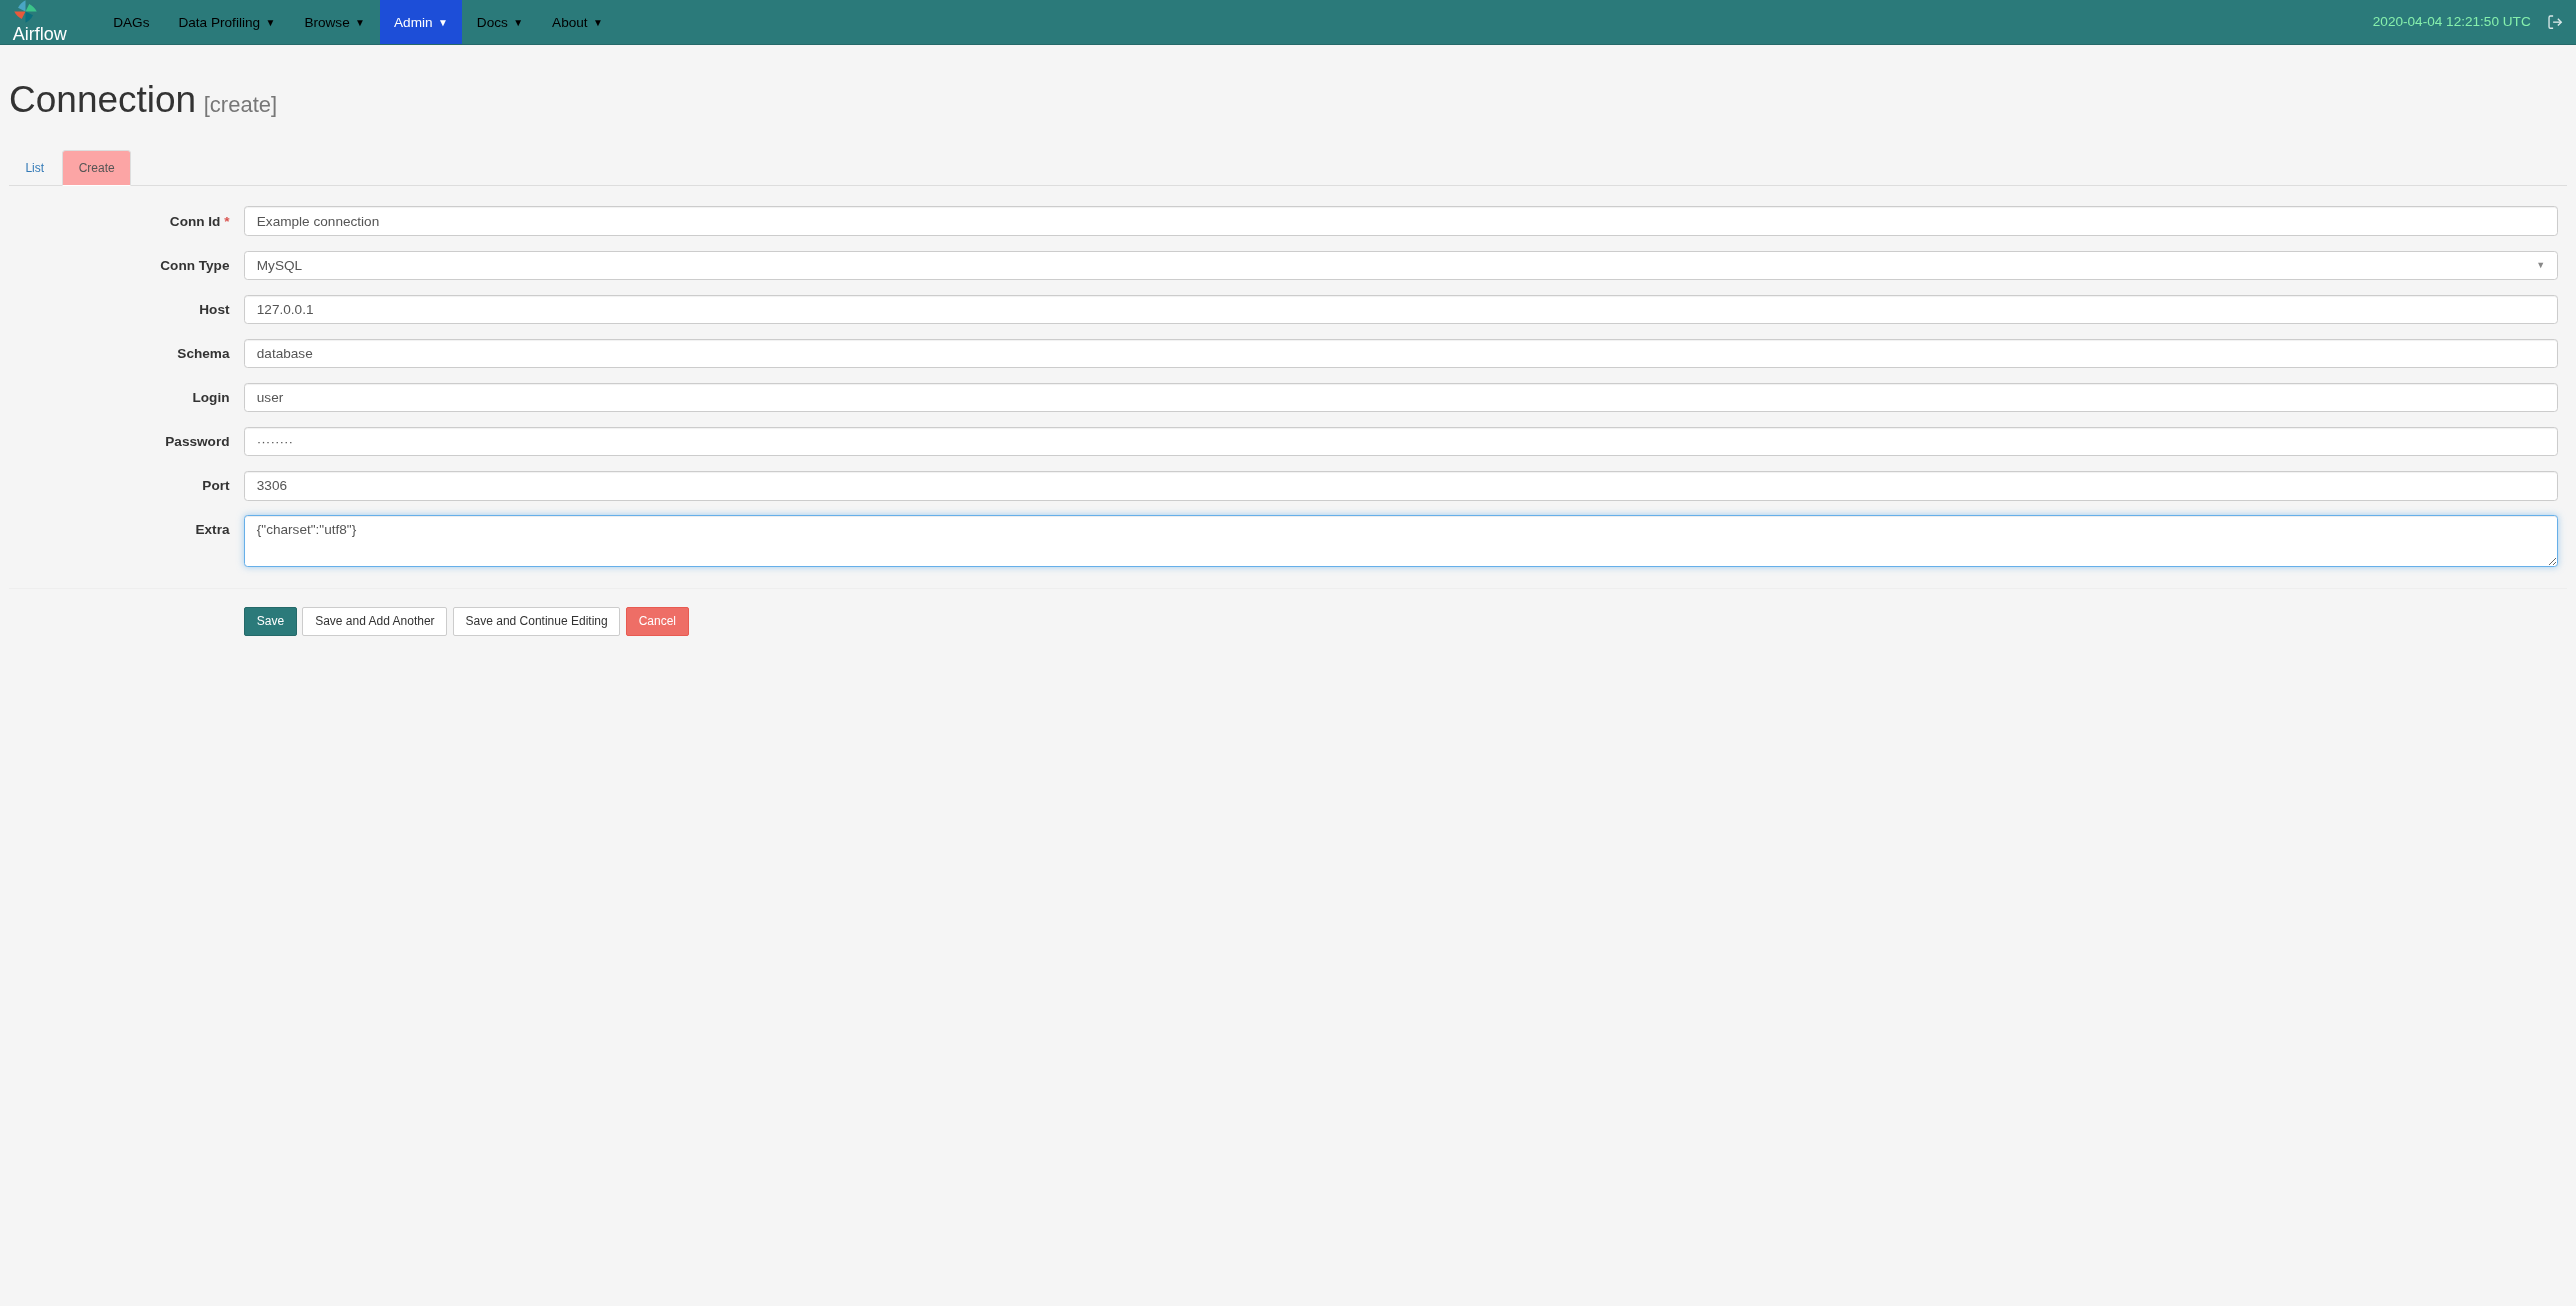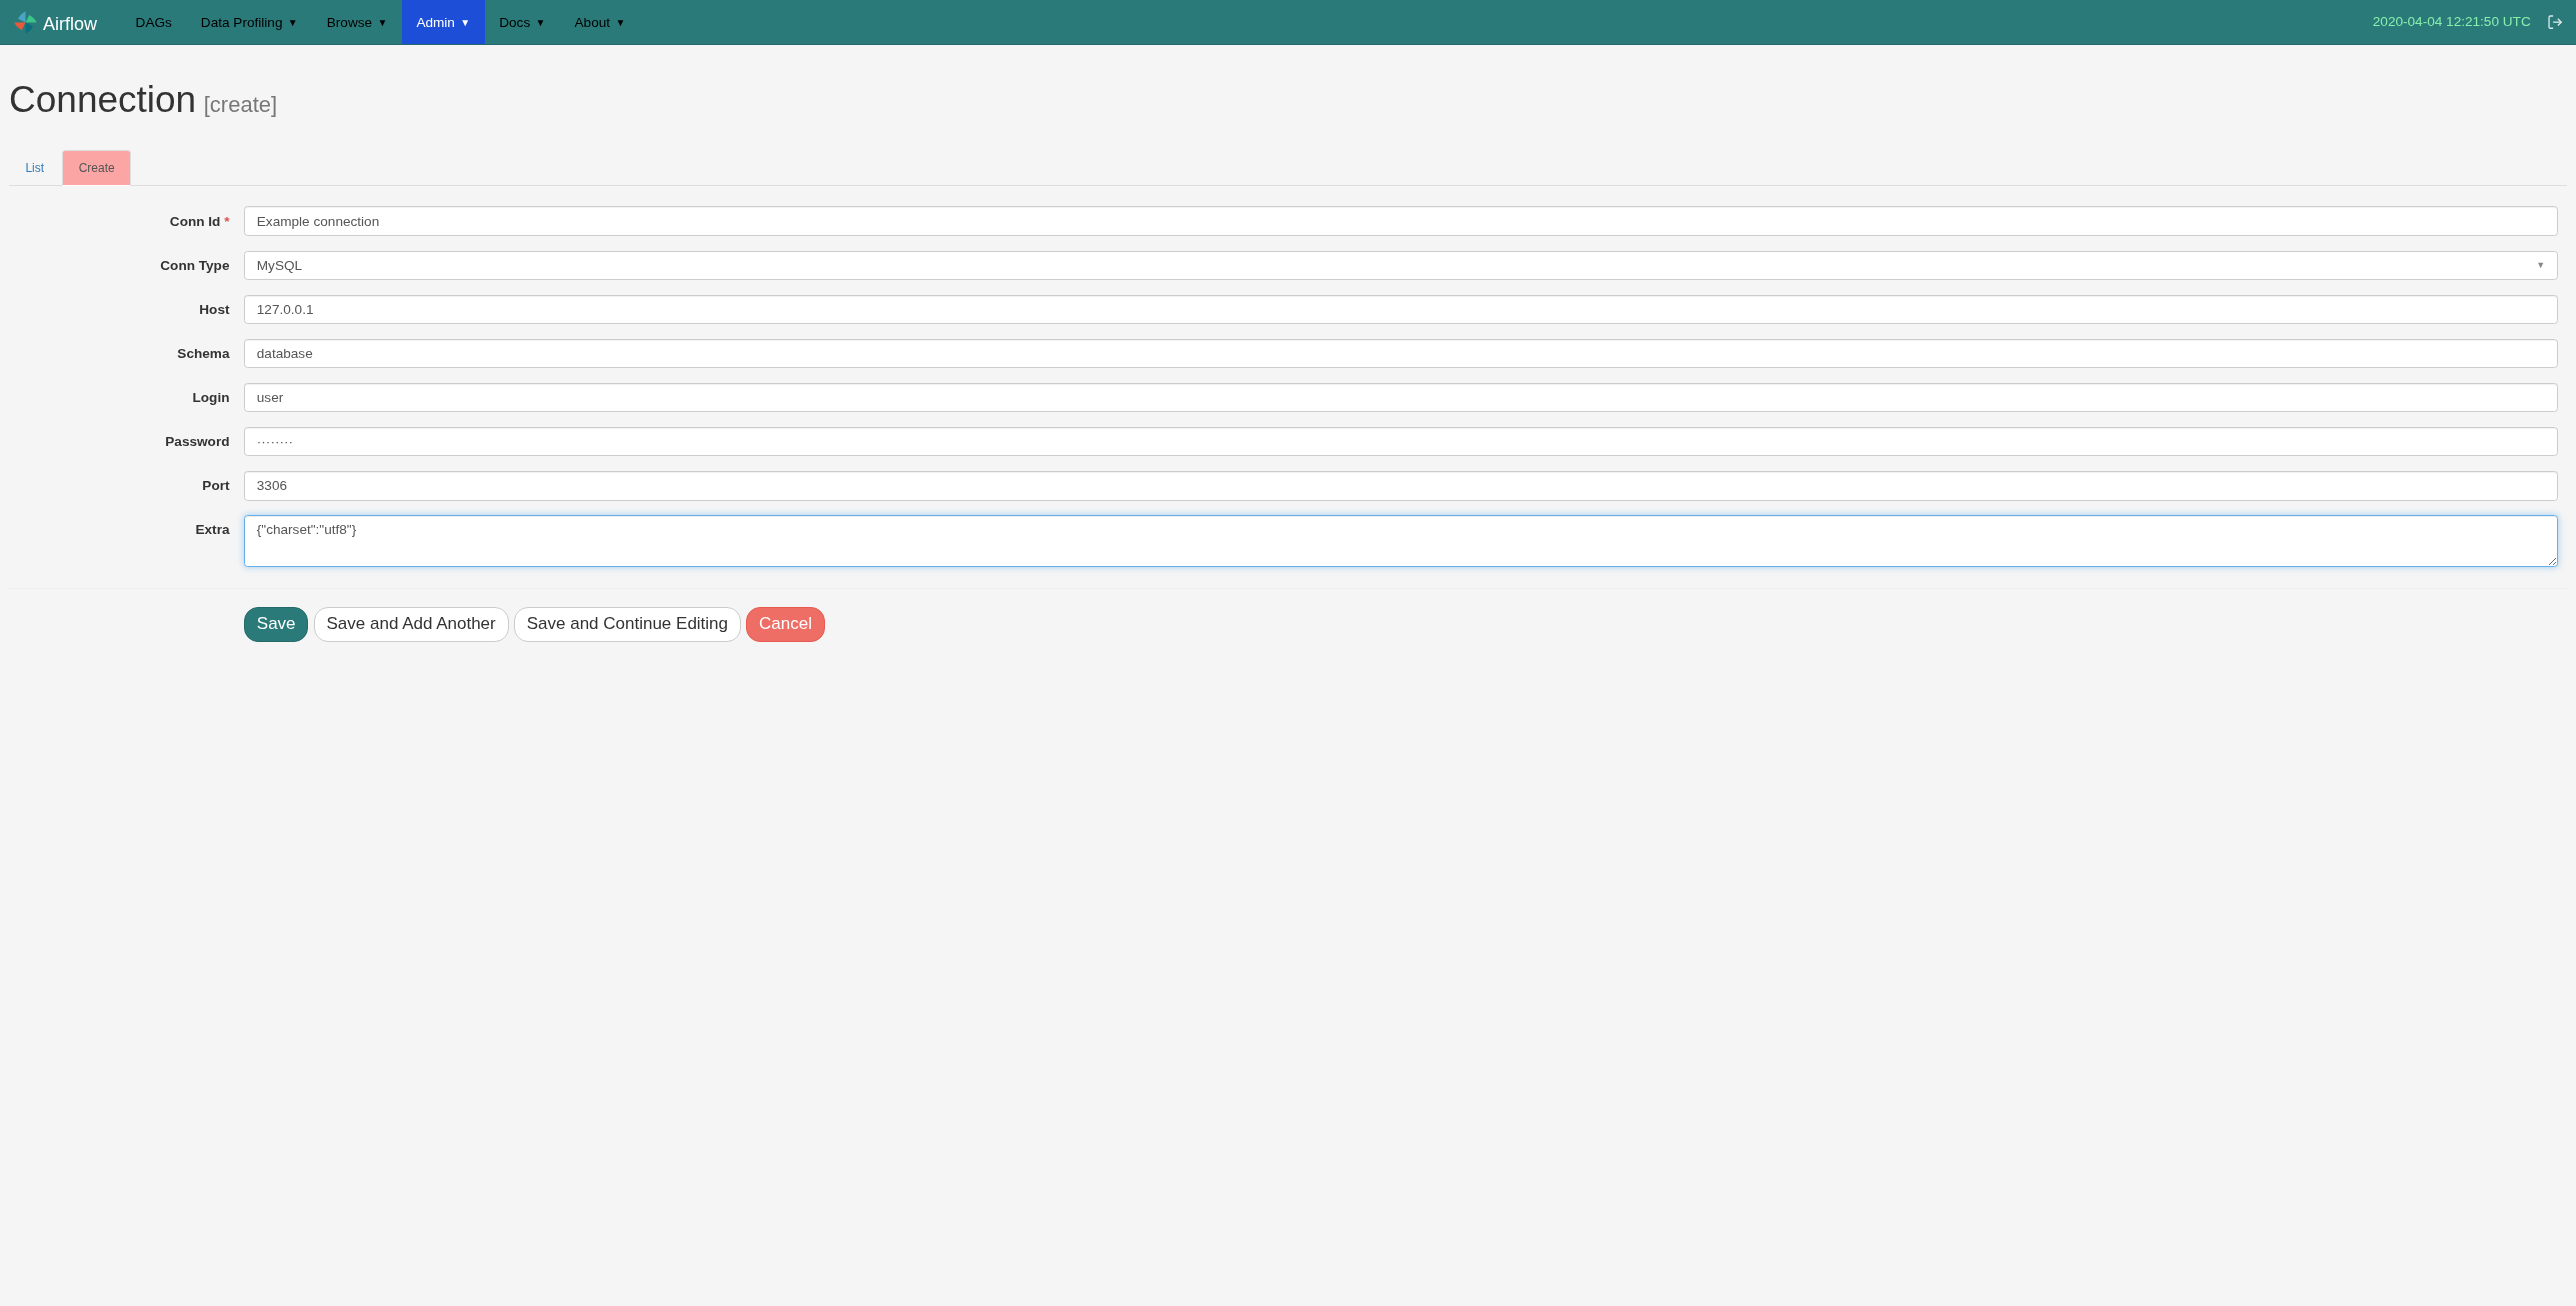--- a/index.html
+++ b/index.html
@@ -17,25 +17,26 @@
       background: #2b7a7a;
       border-bottom: 1.8px solid #256969;
       height: 45px;
       display: flex;
       align-items: center;
       padding: 0 12.7px;
       color: #fff;
     }
     .navbar-brand {
       display: flex;
-      align-items: flex-end;
+      align-items: flex-start;
       color: #fff;
       font-size: 18px;
       font-weight: 400;
-      margin-right: 24px;
+      margin-right: 32px;
+      flex-direction: column;
     }
     .logo-icon {
       width: 25px;
       height: 25px;
       margin-right: 5.4px;
     }
     .nav-items {
       display: flex;
       flex: 1;
       height: 100%;
@@ -175,22 +176,22 @@
       border: 0;
       border-top: 0.9px solid #eee;
     }
     .form-actions {
       margin-left: 235px;
       display: flex;
       gap: 5.4px;
     }
     .btn {
       padding: 6.3px 11.8px;
-      font-size: 17px;
-      border-radius: 14px;
+      font-size: 12px;
+      border-radius: 2px;
       border: 0.9px solid #ccc;
       background: #fff;
       color: #333;
       cursor: pointer;
       font-family: inherit;
     }
     .btn-primary {
       background: #2b7a7a;
       border-color: #256969;
       color: #fff;

